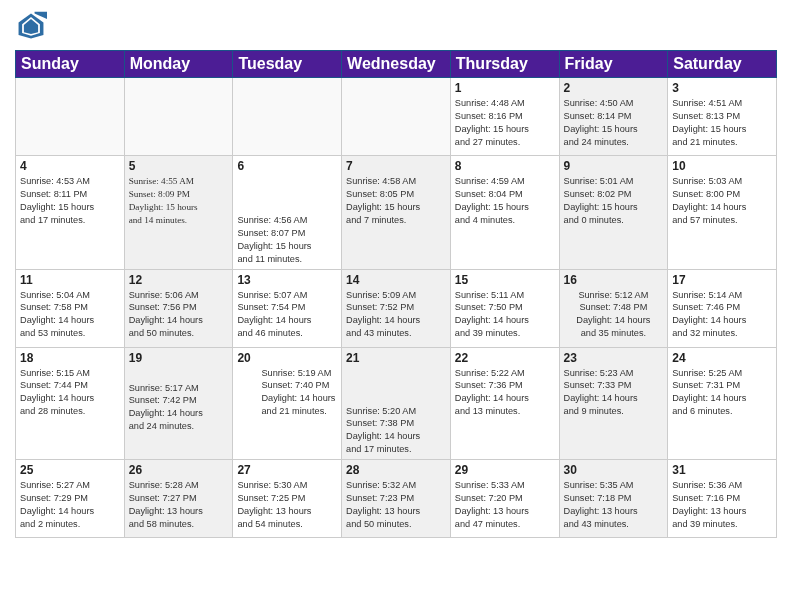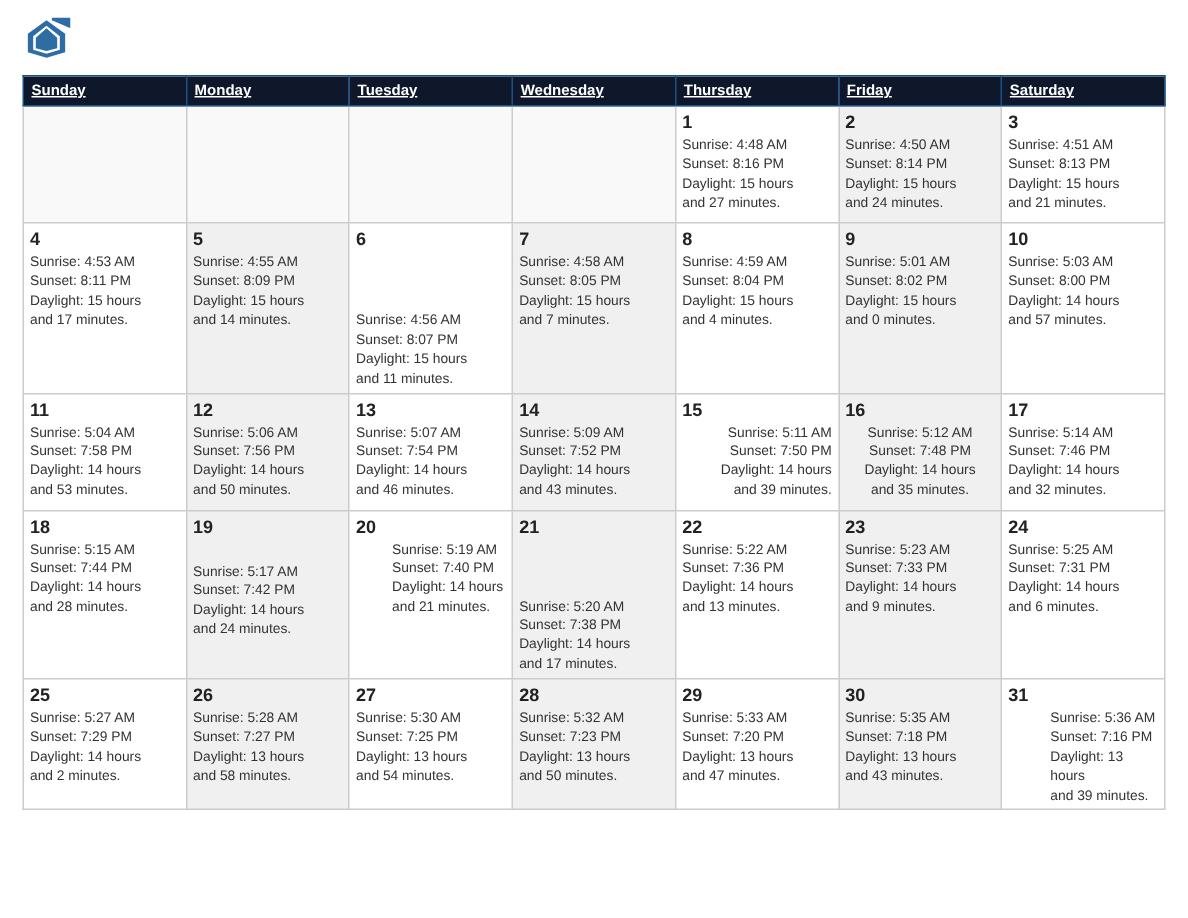--- a/index.html
+++ b/index.html
@@ -49,27 +49,26 @@
     .title-block .location {
       font-size: 14px;
       color: #444;
     }
     .calendar {
       width: 100%;
       border-collapse: collapse;
       table-layout: fixed;
     }
     .calendar th {
-      background: #0f172a;
+      background: #4c1d95;
       color: #fff;
       text-align: left;
       padding: 4px 5px;
-      font-size: 10px;
+      font-size: 16px;
       border: 1px solid #1a5288;
-      text-decoration: underline;
     }
     .calendar td {
       border: 1px solid #ccc;
       vertical-align: top;
       padding: 3px 4px;
       font-size: 9.5px;
       color: #222;
       height: 78px;
       background: #fff;
     }
@@ -157,21 +156,21 @@
         <tr>
           <td>
             <div class="day-number">4</div>
             <div class="day-info" style="white-space: pre-line;">Sunrise: 4:53 AM
 Sunset: 8:11 PM
 Daylight: 15 hours
 and 17 minutes.</div>
           </td>
           <td class="shaded">
             <div class="day-number">5</div>
-            <div class="day-info" style="white-space: pre-line;">Sunrise: 4:55 AM
+            <div class="day-info" style="white-space: pre-line; font-family: Liberation Serif, serif;">Sunrise: 4:55 AM
 Sunset: 8:09 PM
 Daylight: 15 hours
 and 14 minutes.</div>
           </td>
           <td>
             <div class="day-number">6</div>
             <div class="day-info" style="white-space: pre-line; margin-top: 41px;">Sunrise: 4:56 AM
 Sunset: 8:07 PM
 Daylight: 15 hours
 and 11 minutes.</div>
@@ -229,21 +228,21 @@
           </td>
           <td class="shaded">
             <div class="day-number">14</div>
             <div class="day-info" style="white-space: pre-line;">Sunrise: 5:09 AM
 Sunset: 7:52 PM
 Daylight: 14 hours
 and 43 minutes.</div>
           </td>
           <td>
             <div class="day-number">15</div>
-            <div class="day-info" style="white-space: pre-line; text-align: right;">Sunrise: 5:11 AM
+            <div class="day-info" style="white-space: pre-line;">Sunrise: 5:11 AM
 Sunset: 7:50 PM
 Daylight: 14 hours
 and 39 minutes.</div>
           </td>
           <td class="shaded">
             <div class="day-number">16</div>
             <div class="day-info" style="white-space: pre-line; text-align: center;">Sunrise: 5:12 AM
 Sunset: 7:48 PM
 Daylight: 14 hours
 and 35 minutes.</div>
@@ -345,21 +344,21 @@
           </td>
           <td class="shaded">
             <div class="day-number">30</div>
             <div class="day-info" style="white-space: pre-line;">Sunrise: 5:35 AM
 Sunset: 7:18 PM
 Daylight: 13 hours
 and 43 minutes.</div>
           </td>
           <td>
             <div class="day-number">31</div>
-            <div class="day-info" style="white-space: pre-line; margin-left: 28px;">Sunrise: 5:36 AM
+            <div class="day-info" style="white-space: pre-line;">Sunrise: 5:36 AM
 Sunset: 7:16 PM
 Daylight: 13 hours
 and 39 minutes.</div>
           </td>
         </tr>
       </tbody>
   </table>
 </div>
 
 </body></html>

